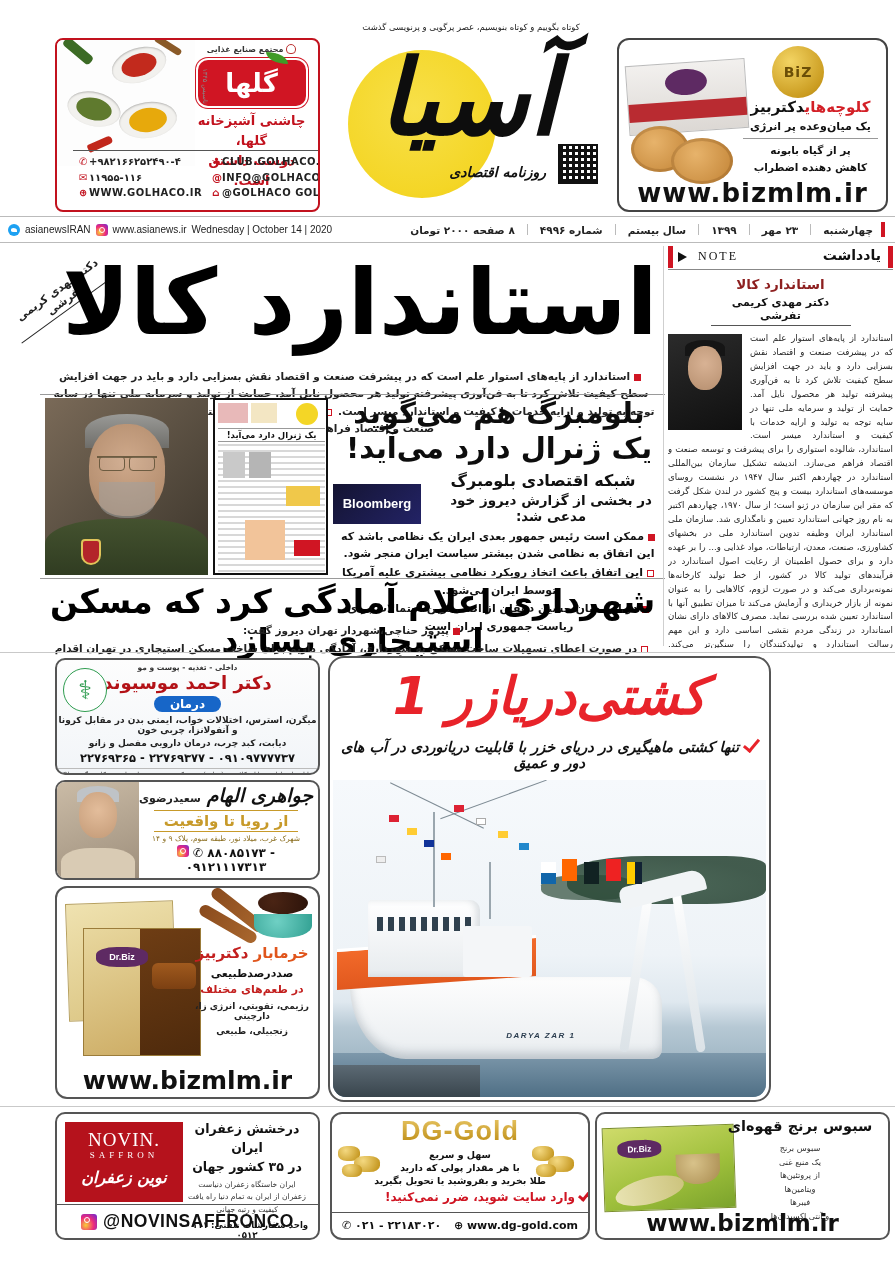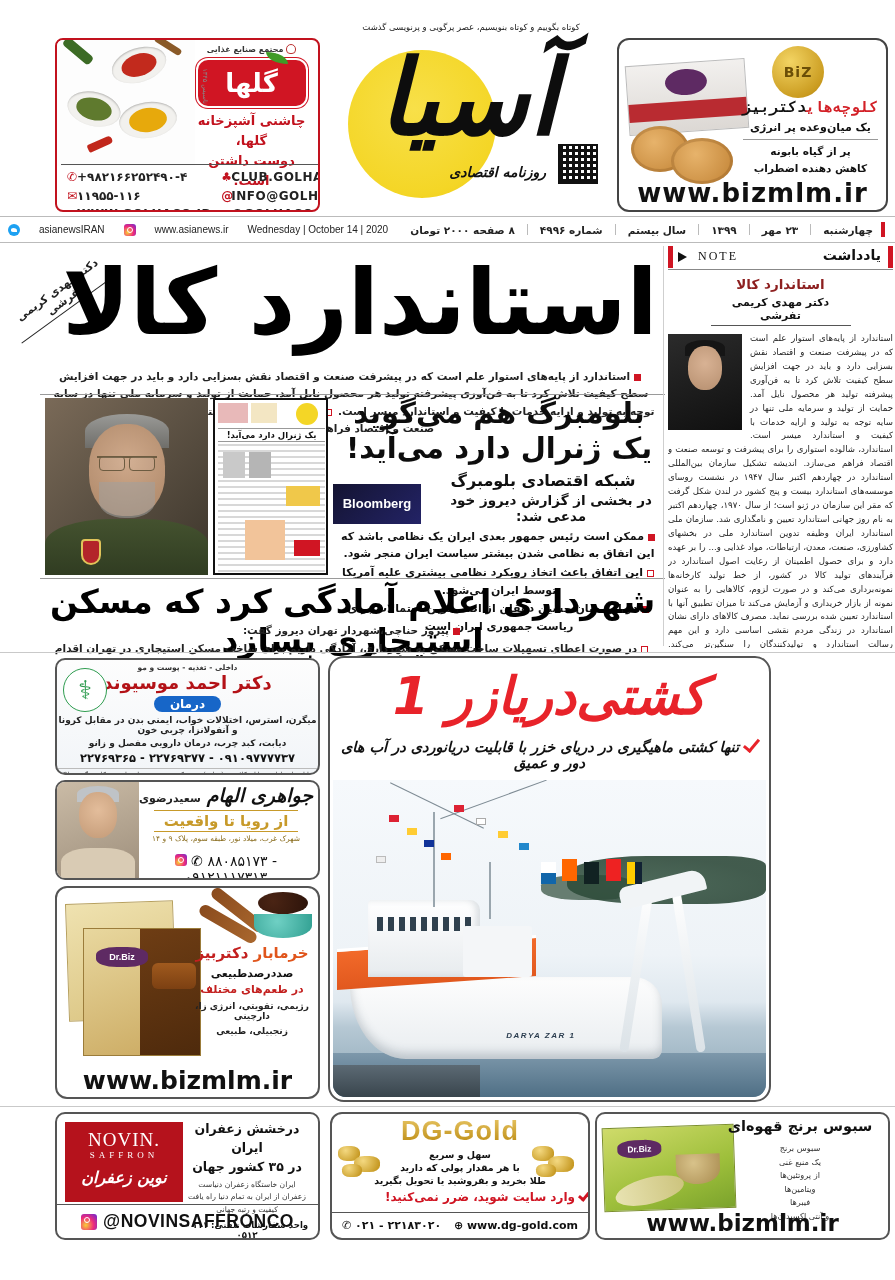--- a/index.html
+++ b/index.html
@@ -15,21 +15,21 @@
   .golha-photo { position:absolute; left:0; top:0; width:138px; height:126px; background:#fdfdfd; }
   .spoon { position:absolute; border-radius:50%; }
   .sp-bowl { background:#f2f1ee; box-shadow:0 1px 2px rgba(0,0,0,.25) inset; }
   .golha-right { position:absolute; right:4px; top:2px; width:125px; height:124px; direction:rtl; text-align:center; }
   .golha-tagline { font-size:8px; font-weight:bold; color:#333; margin-top:2px; }
   .chef-icon { display:inline-block; width:10px; height:10px; border-radius:50% 50% 40% 40%; background:#fff; border:1px solid #b33; vertical-align:middle; }
   .golha-logo { margin:6px auto 0; width:108px; height:46px; background:#d01523; border-radius:10px; color:#fff; font-weight:bold; font-size:26px; line-height:46px; box-shadow:0 0 0 2px #fff, 0 0 0 3px #d01523; position:relative; }
   .golha-leaf { position:absolute; top:-8px; right:18px; width:22px; height:12px; background:#3f9b27; border-radius:0 100% 0 100%; }
   .golha-est { position:absolute; left:-2px; top:40px; font-size:6.5px; color:#888; transform:rotate(90deg); }
   .golha-slogan { font-size:13px; font-weight:bold; color:#c2121e; margin-top:5px; line-height:1.55; }
-  .golha-contact { position:absolute; left:4px; bottom:0; width:100%; height:46px; border-top:1.5px solid #555; font-size:12px; font-weight:bold; color:#222; display:flex; direction:ltr; }
+  .golha-contact { position:absolute; left:16px; bottom:0; width:100%; height:60px; border-top:1.5px solid #555; font-size:10px; font-weight:bold; color:#222; display:flex; direction:ltr; }
   .gc-col { flex:1; padding:3px 4px 0 6px; line-height:1.55; letter-spacing:.5px; white-space:nowrap; }
   .ic::before { display:inline-block; width:10px; color:#c2121e; font-weight:bold; }
   .ic-phone::before { content:"✆"; }
   .ic-mail::before { content:"✉"; }
   .ic-web::before { content:"⊕"; }
   .ic-club::before { content:"♣"; }
   .ic-at::before { content:"@"; }
   .ic-cart::before { content:"⌂"; }
 
   
@@ -44,32 +44,32 @@
 
   .cookiead { left:617px; top:38px; width:271px; height:174px; border:2px solid #444; border-radius:12px; background:#fff; overflow:hidden; }
   .coin { position:absolute; right:62px; top:6px; width:52px; height:52px; border-radius:50%; background:radial-gradient(circle at 35% 30%, #f3d463, #c99a1e 75%, #8f6a0c); color:#6b4e07; font-weight:bold; font-size:14px; text-align:center; line-height:52px; letter-spacing:1px; }
   .cookie-box { position:absolute; left:8px; top:22px; width:120px; height:70px; background:linear-gradient(180deg,#f2f0ee,#dcd8d4); border:1px solid #bbb; transform:rotate(-4deg); }
   .cookie-box-band { position:absolute; left:0; top:38px; width:100%; height:18px; background:#b92b31; }
   .cookie-box-oval { position:absolute; left:38px; top:6px; width:42px; height:26px; background:#5e2a63; border-radius:50%; }
   .cookie1,.cookie2 { position:absolute; border-radius:50%; background:radial-gradient(circle at 40% 35%, #e7b36b, #c88b3e 80%); box-shadow:inset 0 0 0 3px rgba(120,70,20,.25); }
   .cookie1 { left:12px; top:86px; width:58px; height:46px; }
   .cookie2 { left:52px; top:98px; width:62px; height:46px; }
   .cookie-text { position:absolute; right:8px; top:58px; width:135px; direction:rtl; text-align:center; }
-  .ck-title { font-size:15px; font-weight:bold; color:#d32027;font-family:Liberation Mono, monospace; }
+  .ck-title { font-size:15px; font-weight:bold; color:#d32027; }
   .ck-title b { color:#111; }
   .ck-l1 { font-size:11px; font-weight:bold; color:#111; margin-top:4px; border-bottom:1px solid #999; padding-bottom:5px; }
   .ck-l2 { font-size:10.5px; font-weight:bold; color:#111; margin-top:5px; }
   .ck-url { position:absolute; left:0; bottom:2px; width:100%; text-align:center; font-size:26px; font-weight:bold; color:#111; letter-spacing:1px; direction:ltr; }
 
   
   .datebar { left:0; top:216px; width:895px; height:27px; border-top:1px solid #bbb; border-bottom:1px solid #bbb; display:flex; align-items:center; direction:rtl; font-size:10.5px; color:#222; padding:0 10px 0 8px; }
   .datebar .redtick { width:4px; height:15px; background:#d01523; margin-left:8px; }
   .db-item { font-weight:bold; white-space:nowrap; }
   .db-sep { width:1px; height:11px; background:#bbb; margin:0 12px; }
-  .db-en { direction:ltr; font-family:"Liberation Sans", sans-serif; font-size:10px; color:#222; display:flex; align-items:center; gap:19px; margin-right:auto; }
+  .db-en { direction:ltr; font-family:"Liberation Sans", sans-serif; font-size:10px; color:#222; display:flex; align-items:center; gap:5px; margin-right:auto; }
   .ig-icon { display:inline-block; width:12px; height:12px; border-radius:3px; background:radial-gradient(circle at 30% 70%, #f9ce34, #ee2a7b 50%, #6228d7); position:relative; }
   .ig-icon::after { content:""; position:absolute; left:3px; top:3px; width:4px; height:4px; border:1.2px solid #fff; border-radius:50%; }
   .tw-icon { display:inline-block; width:12px; height:12px; border-radius:50%; background:#1da1f2; position:relative; }
   .tw-icon::after { content:""; position:absolute; left:3px; top:4px; width:6px; height:4px; background:#fff; border-radius:60% 100% 0 60%; }
 
   
   .lead-byline { left:2px; top:282px; width:120px; transform:rotate(-36deg); font-size:11px; font-weight:bold; color:#222; border-bottom:1px solid #222; text-align:center; direction:rtl; padding-bottom:2px; }
   .lead-headline { left:60px; top:240px; width:600px; height:126px; text-align:center; direction:rtl; font-size:91px; font-weight:bold; color:#000; line-height:126px; letter-spacing:-2px; }
   .lead-lede { left:45px; top:368px; width:612px; direction:rtl; text-align:center; font-size:10.5px; font-weight:bold; color:#222; line-height:1.65; }
   .sq { display:inline-block; width:7px; height:7px; border:1.5px solid #d01523; background:#fff; margin:0 2px -1px 4px; }
@@ -144,21 +144,21 @@
   .jew-photo { position:absolute; left:0; top:0; width:82px; height:100%; background:linear-gradient(160deg,#cabba6,#9e8f7c); }
   .jw-face { position:absolute; left:22px; top:10px; width:38px; height:46px; border-radius:46%; background:radial-gradient(circle at 50% 40%, #e3bd9b, #c39a77); }
   .jw-hair { position:absolute; left:20px; top:4px; width:42px; height:16px; border-radius:50% 50% 0 0; background:#bfc3c7; }
   .jw-suit { position:absolute; left:4px; bottom:-4px; width:74px; height:34px; background:#d9cbb4; border-radius:40% 40% 0 0; }
   .jew-right { position:absolute; right:4px; top:2px; width:176px; direction:rtl; text-align:center; }
   .jew-titlerow { display:flex; align-items:baseline; justify-content:center; gap:6px; direction:rtl; }
   .jew-name { font-size:19px; font-weight:bold; font-style:italic; color:#111; }
   .jew-owner { font-size:11px; font-weight:bold; color:#222; }
   .jew-slogan { color:#c79a2a; font-size:15px; font-weight:bold; margin-top:4px; border-top:1px solid #c79a2a; border-bottom:1px solid #c79a2a; display:inline-block; padding:1px 10px; }
   .jew-addr { font-size:7.5px; color:#8a6d1f; margin-top:2px; }
-  .jew-phone { font-size:14px; font-weight:normal; color:#111; margin-top:10px; direction:ltr; }
+  .jew-phone { font-size:12px; font-weight:bold; color:#111; margin-top:2px; direction:ltr; }
 
   .khorma { left:55px; top:886px; width:265px; height:213px; border:2px solid #555; border-radius:12px; background:#fff; overflow:hidden; }
   .kh-box1 { position:absolute; left:10px; top:14px; width:108px; height:118px; background:linear-gradient(160deg,#efe2b0,#d9c27e); border:1px solid #b7a05e; transform:rotate(-2deg); }
   .kh-box2 { position:absolute; left:26px; top:40px; width:118px; height:128px; background:linear-gradient(160deg,#e8d79e,#caa85f); border:1px solid #9b7c3a; }
   .kh-box2-half { position:absolute; right:0; top:0; width:52%; height:100%; background:linear-gradient(160deg,#6e3d14,#4e2a0c); }
   .kh-cake { position:absolute; right:4px; top:34px; width:44px; height:26px; background:linear-gradient(180deg,#a05a1e,#7c4012); border-radius:6px; }
   .kh-badge { position:absolute; left:12px; top:18px; width:52px; height:20px; background:#5e2a63; border-radius:40%; color:#fff; font-size:9px; font-weight:bold; text-align:center; line-height:20px; font-family:"Liberation Sans",sans-serif; }
   .kh-cin1,.kh-cin2 { position:absolute; width:64px; height:12px; border-radius:6px; background:linear-gradient(90deg,#8a4b1d,#a9672e); }
   .kh-cin1 { right:48px; top:16px; transform:rotate(38deg); }
   .kh-cin2 { right:58px; top:30px; transform:rotate(30deg); }

